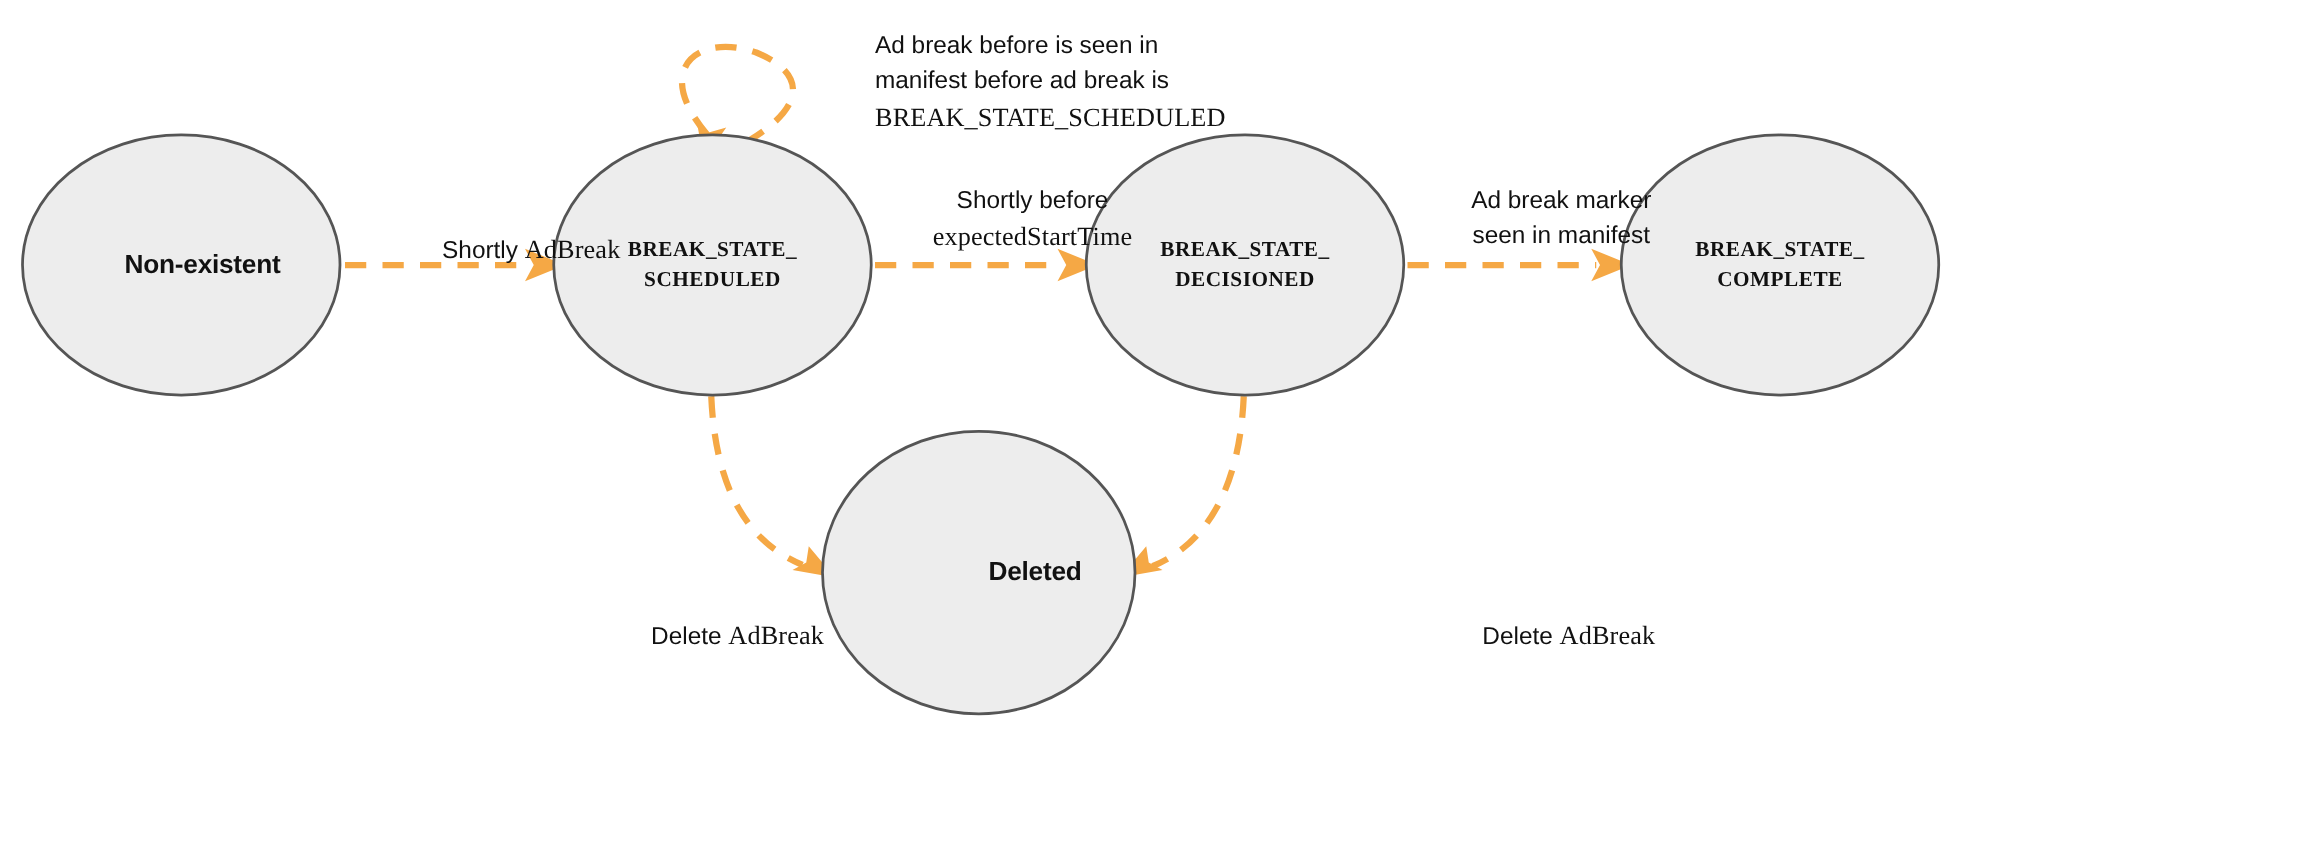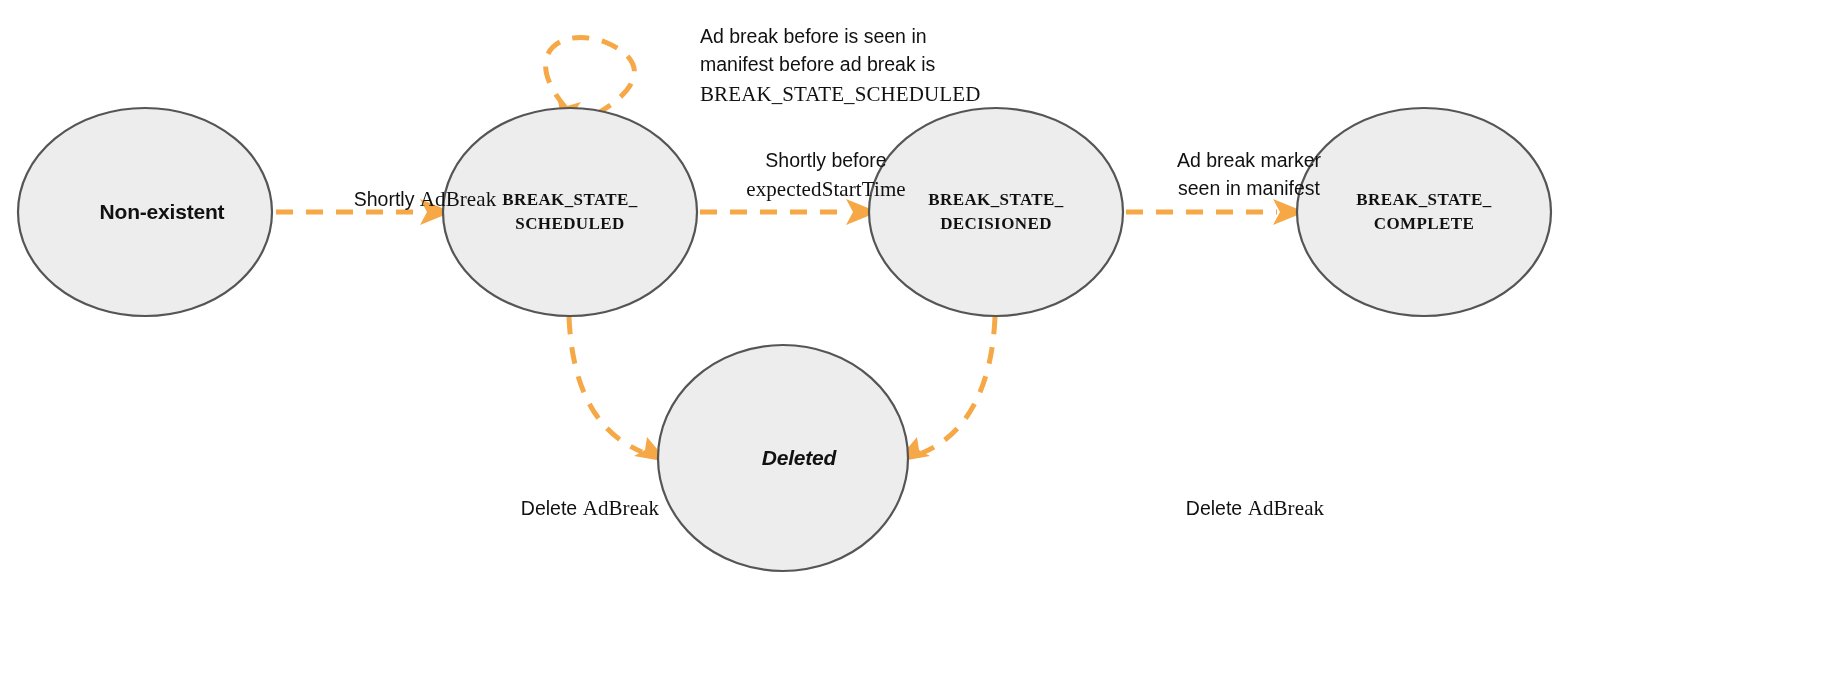--- a/index.html
+++ b/index.html
@@ -123,21 +123,21 @@
   </svg>
 
   <div class="node-label plain" style="left:145px; top:212px;">Non-existent</div>
 
   <div class="node-label mono" style="left:570px; top:212px;"><span>BREAK_STATE_</span><br><span>SCHEDULED</span></div>
 
   <div class="node-label mono" style="left:996px; top:212px;"><span>BREAK_STATE_</span><br><span>DECISIONED</span></div>
 
   <div class="node-label mono" style="left:1424px; top:212px;"><span>BREAK_STATE_</span><br><span>COMPLETE</span></div>
 
-  <div class="node-label plain" style="left:782px; top:458px;font-style:italic;">Deleted</div>
+  <div class="node-label plain" style="left:811px; top:458px;">Deleted</div>
 
   <div class="edge-label el-center" style="left:425px; top:184px;"><span>Shortly </span><span class="code">AdBreak</span></div>
 
   <div class="edge-label el-left" style="left:700px; top:22px;"><span>Ad break before is seen in</span><br><span>manifest before ad break is</span><br><span class="code">BREAK_STATE_SCHEDULED</span></div>
 
   <div class="edge-label el-center" style="left:1249px; top:146px;"><span>Ad break marker</span><br><span>seen in manifest</span></div>
 
   <div class="edge-label el-center" style="left:826px; top:146px;"><span>Shortly before</span><br><span class="code">expectedStartTime</span></div>
 
   <div class="edge-label el-center" style="left:590px; top:493px;"><span>Delete </span><span class="code">AdBreak</span></div>

